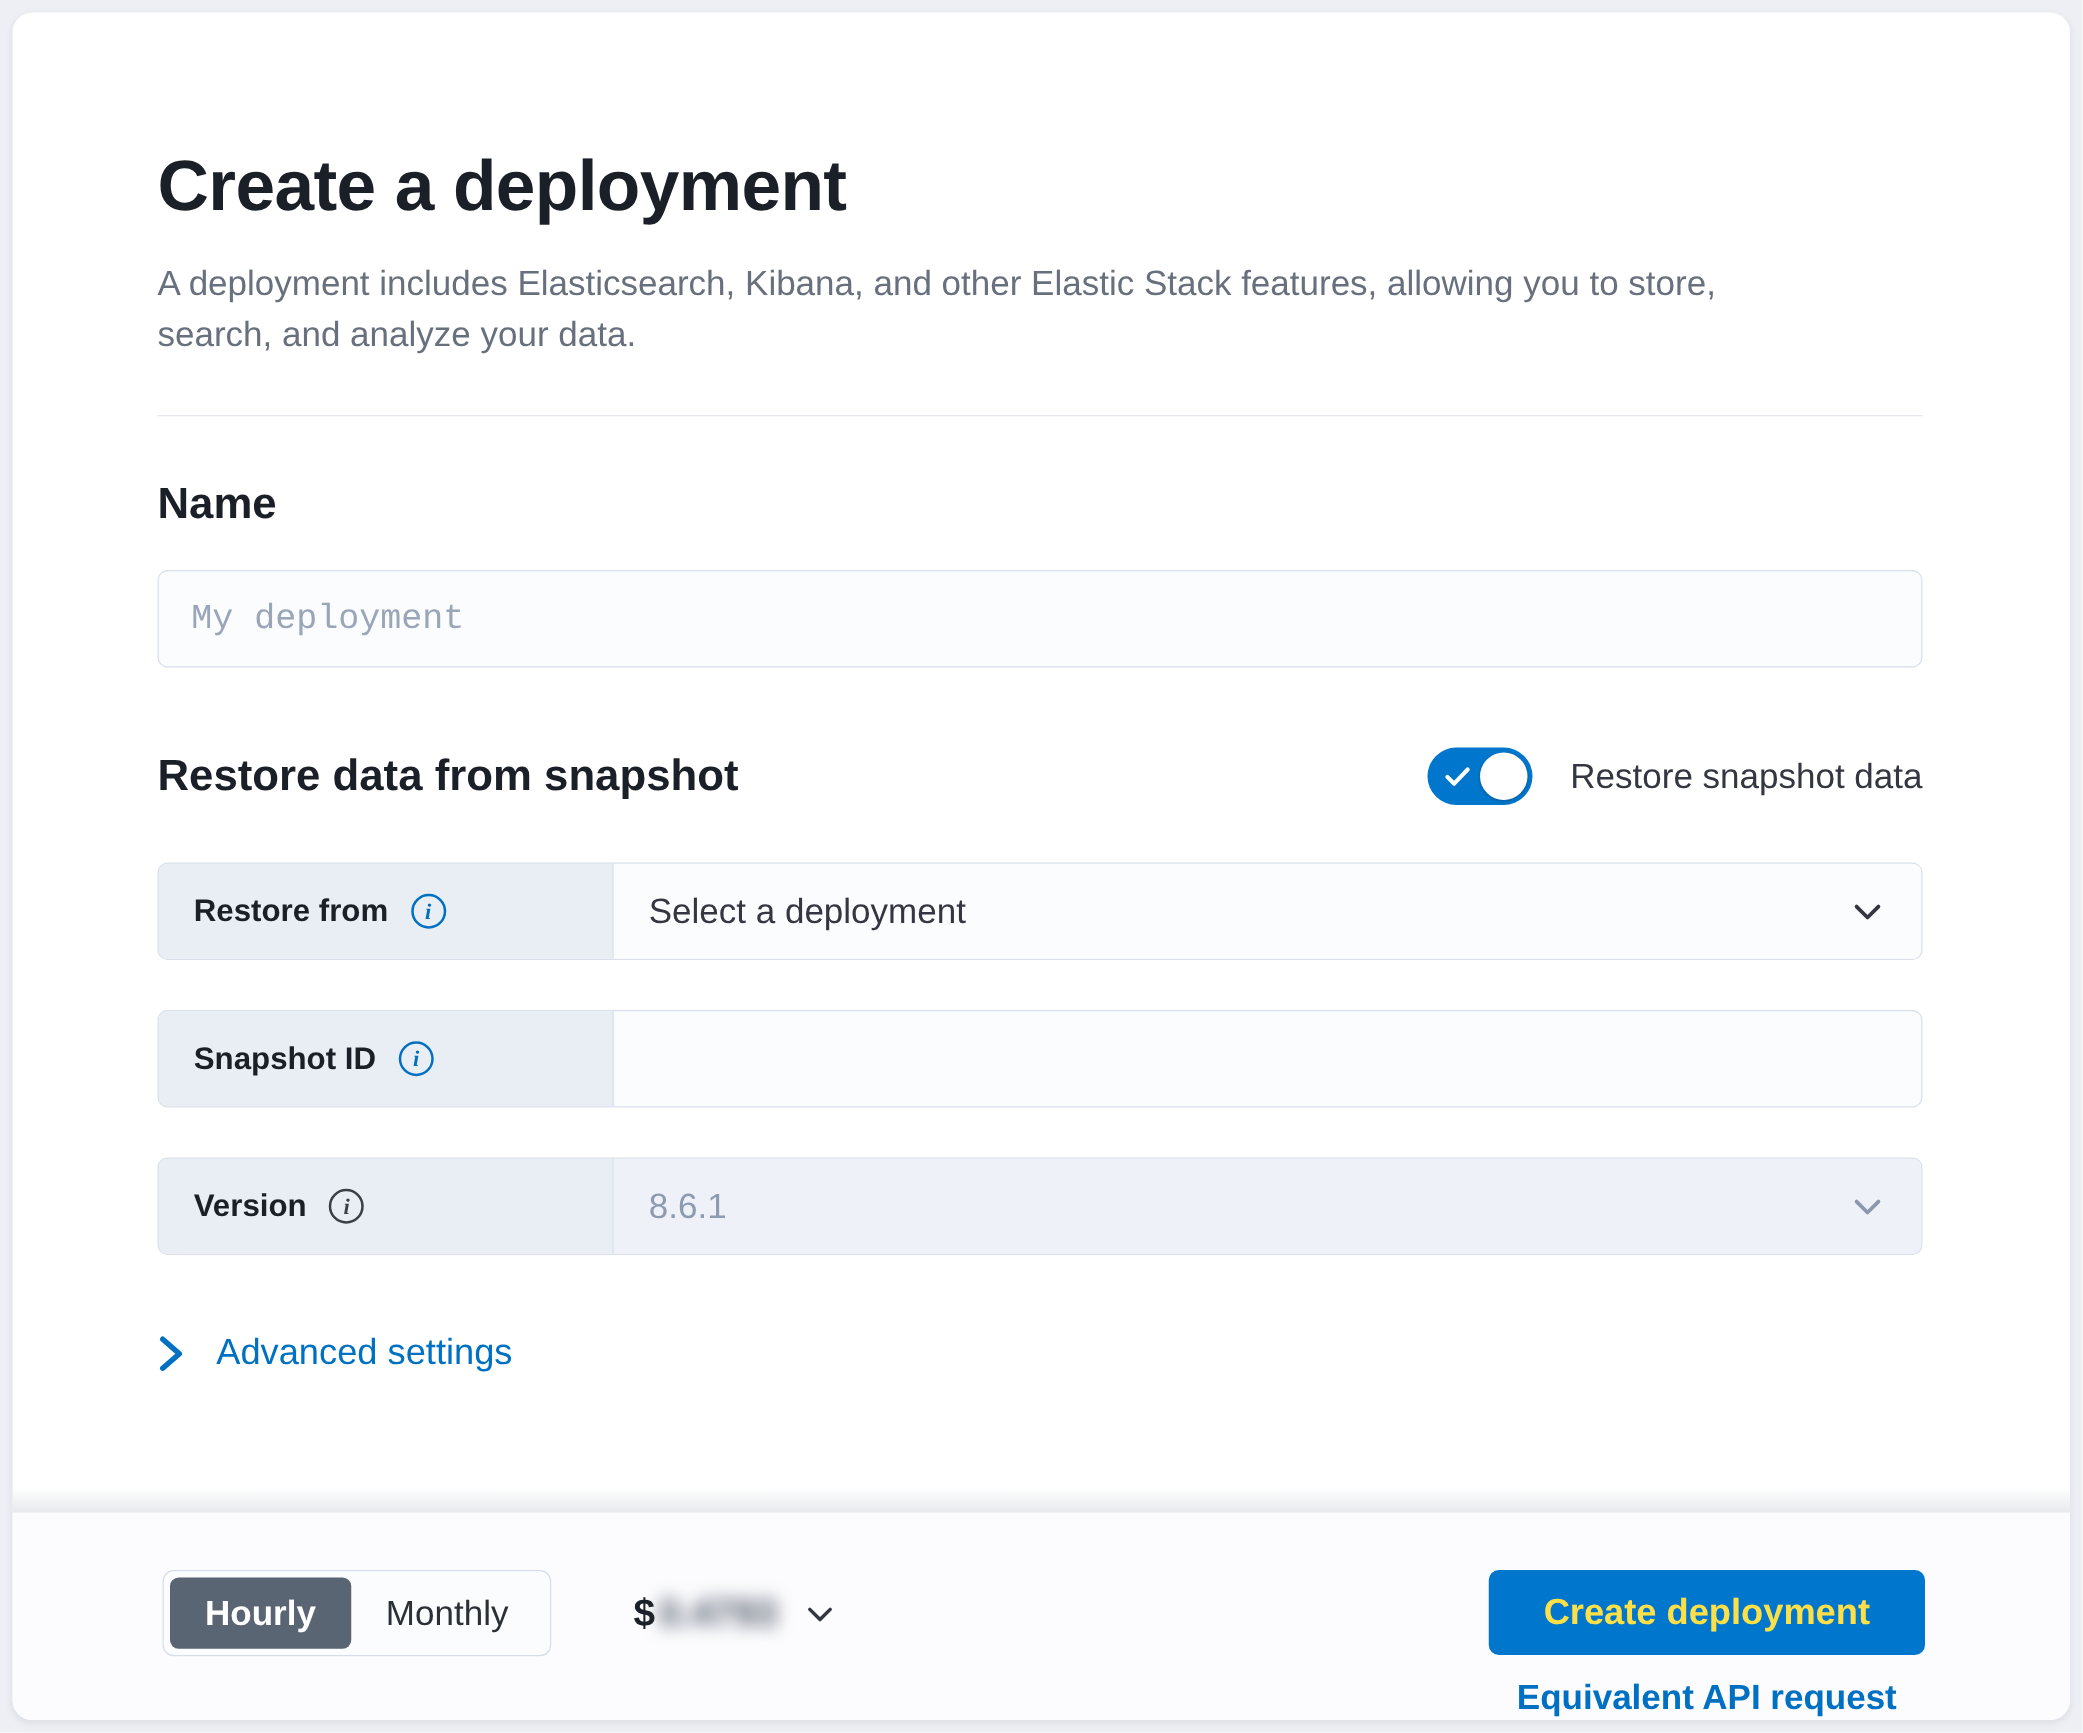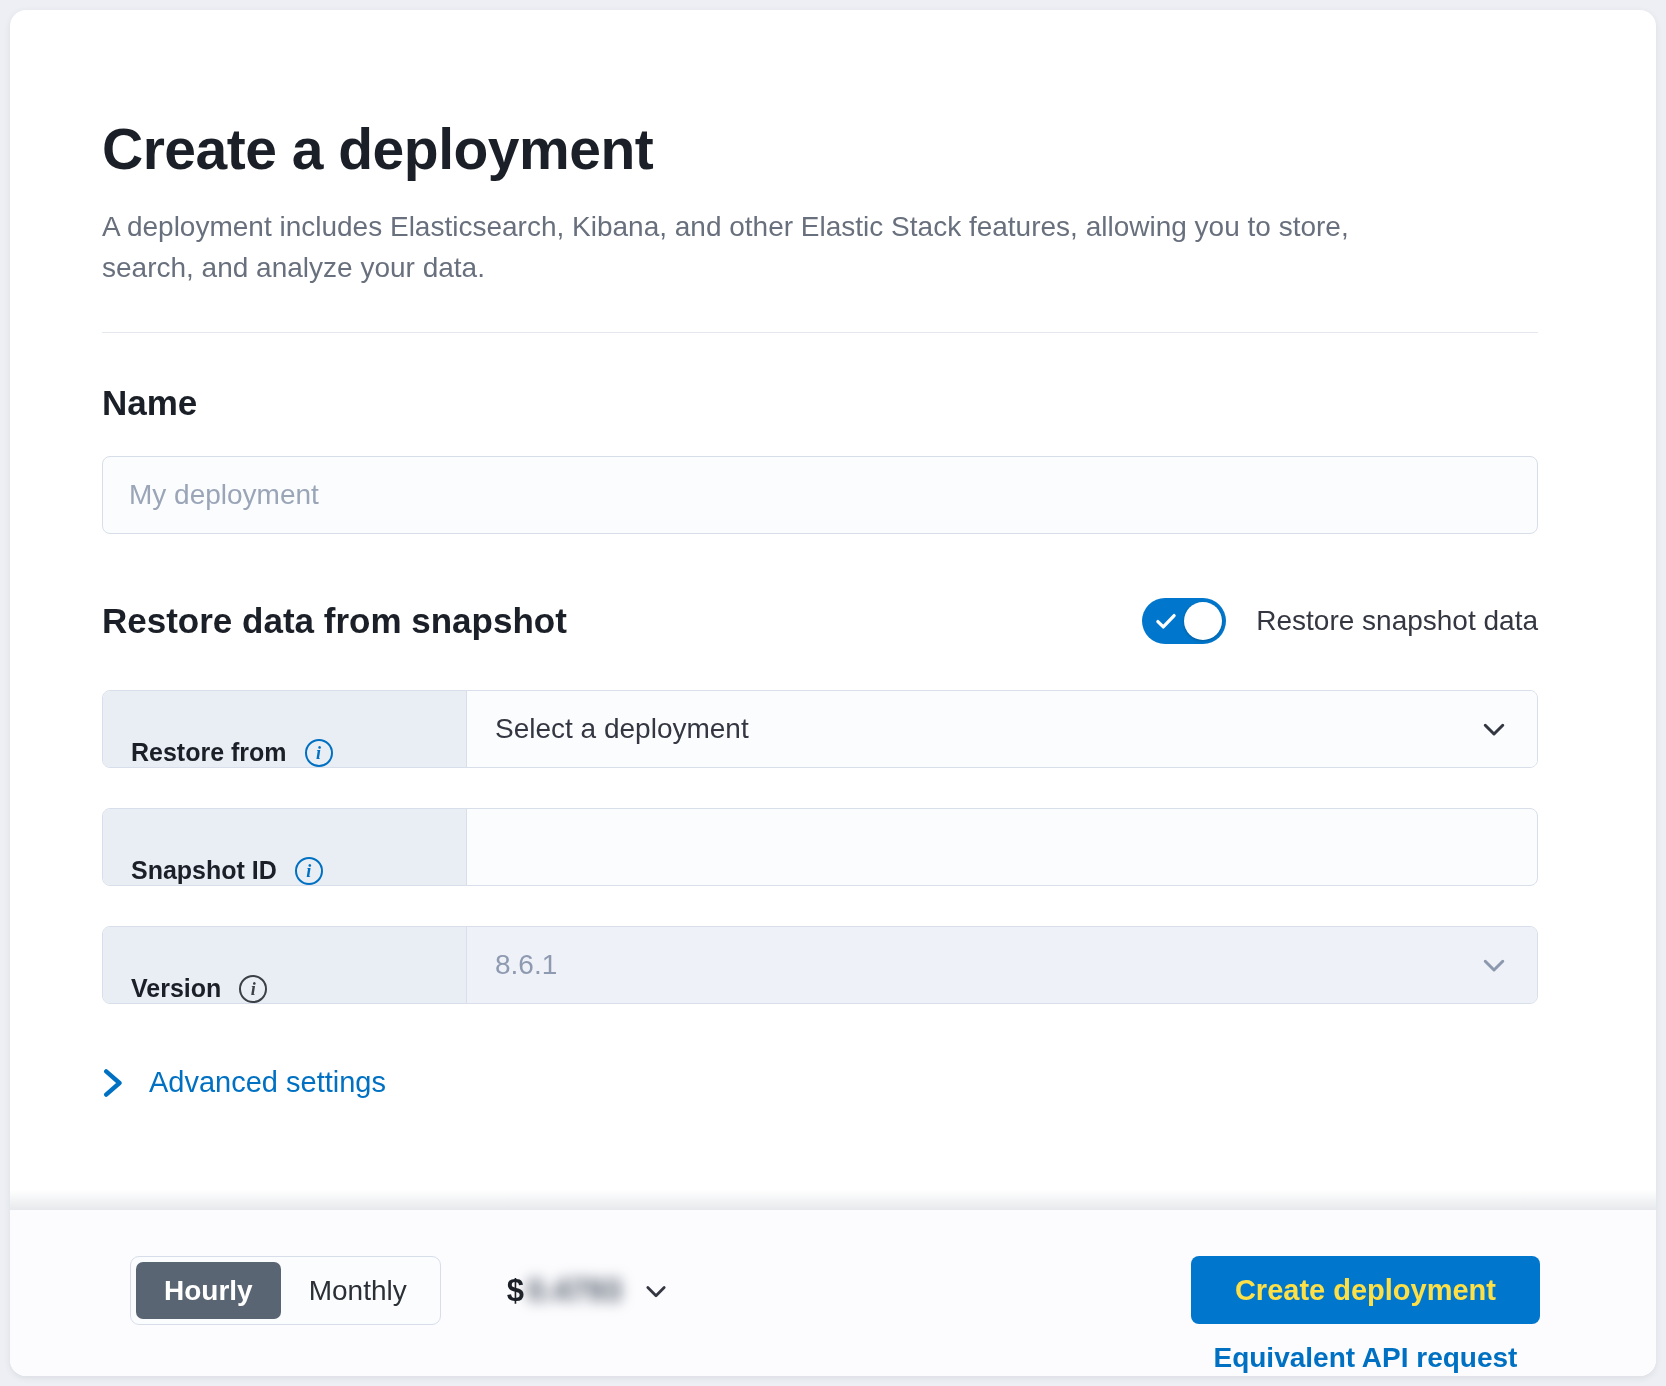--- a/index.html
+++ b/index.html
@@ -12,21 +12,21 @@
   .card {
     position: absolute;
     left: 10px; top: 10px; right: 10px; bottom: 10px;
     background: #ffffff;
     border-radius: 16px;
     box-shadow: 0 2px 6px rgba(60,70,90,0.10);
     display: flex;
     flex-direction: column;
     overflow: hidden;
   }
-  .content { flex: 1; padding: 106px 118px 0 92px; }
+  .content { flex: 1; padding: 106px 118px 0 116px; }
 
   .page-title {
     font-size: 57px;
     font-weight: 700;
     color: #1b1f27;
     letter-spacing: -0.5px;
   }
   .page-subtitle {
     margin-top: 24px;
     font-size: 28px;
@@ -43,21 +43,21 @@
   }
   .name-heading { margin-top: 50px; }
 
   .name-input {
     margin-top: 33px;
     width: 100%;
     height: 78px;
     border: 1px solid #d7deea;
     border-radius: 8px;
     background: #fbfcfe;
-    font-family: Liberation Sans, sans-serif;
+    font-family: Liberation Mono, monospace;
     font-size: 28px;
     color: #343741;
     padding: 0 26px;
     outline: none;
   }
   .name-input::placeholder { color: #9aa5b8; opacity: 1; }
 
   .section-header-row {
     margin-top: 64px;
     display: flex;
@@ -96,21 +96,21 @@
     background: #fbfcfe;
   }
   .form-row.first { margin-top: 46px; }
   .form-row + .form-row { margin-top: 40px; }
   .row-label {
     width: 364px;
     flex: none;
     background: #e9edf4;
     border-right: 1px solid #d8dfea;
     display: flex;
-    align-items: flex-end;
+    align-items: center;
     gap: 18px;
     padding: 0 28px;
     font-size: 25px;
     font-weight: 700;
     color: #1b1f27;
   }
   .info-icon {
     width: 28px; height: 28px;
     border-radius: 50%;
     border: 2px solid currentColor;

